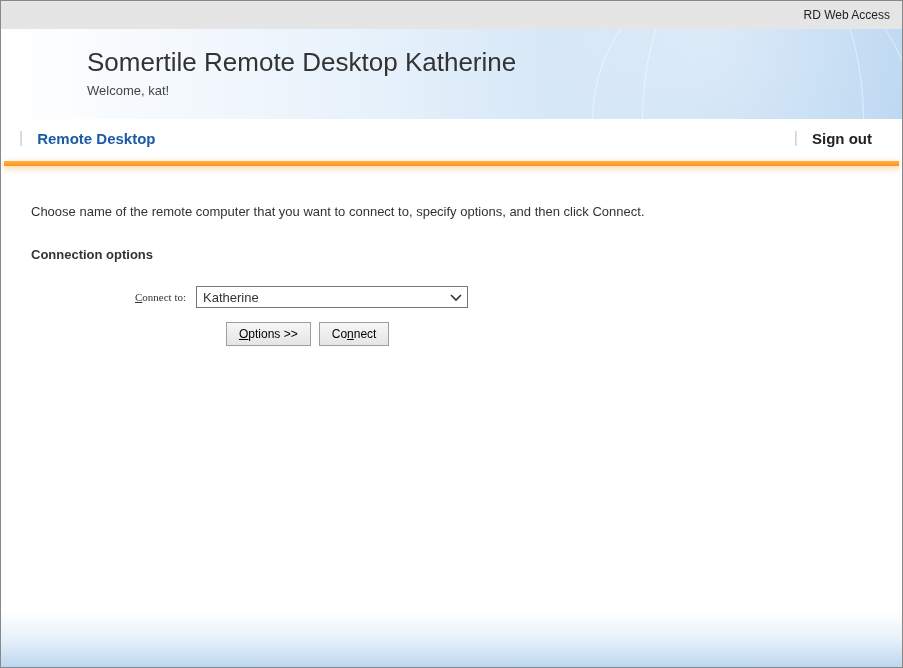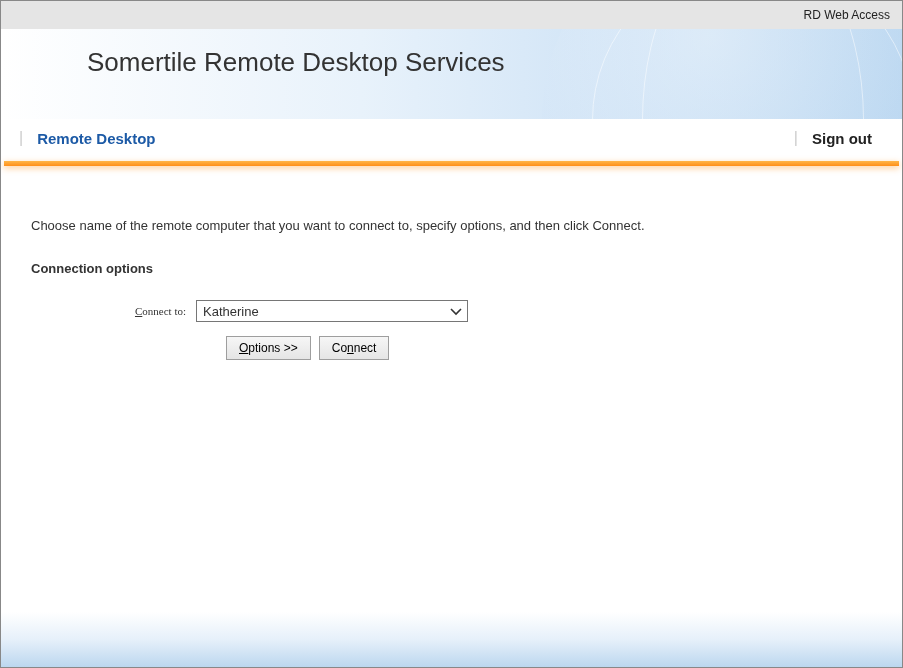--- a/index.html
+++ b/index.html
@@ -96,21 +96,21 @@
       cursor: pointer;
       text-align: right;
     }
     .orange-bar {
       height: 5px;
       background: linear-gradient(to bottom, #ffb648, #ff8f18);
       box-shadow: 0 2px 6px rgba(255,150,30,0.5);
       margin: 0 3px;
     }
     .content {
-      padding: 52px 30px 0 30px;
+      padding: 38px 30px 0 30px;
     }
     .instruction {
       font-size: 13px;
       color: #333;
       margin-bottom: 28px;
     }
     .section-title {
       font-weight: bold;
       font-size: 13px;
       margin-bottom: 24px;
@@ -176,21 +176,22 @@
   </style>
 </head>
 <body>
 
 <div class="top-bar">
   <span>RD Web Access</span>
 </div>
 
 <div class="banner">
   <div class="banner-globe"></div>
-  <h1>Somertile Remote Desktop Services</h1>
+  <h1>Somertile Remote Desktop Katherine</h1>
+  <div class="subtitle">Welcome, kat!</div>
 </div>
 
 <div class="nav-row">
   <div class="nav-left">
     <span class="nav-divider">|</span>
     <span class="nav-link-active">Remote Desktop</span>
   </div>
   <div class="nav-right">
     <span class="nav-divider">|</span>
     <span class="sign-out">Sign out</span>

